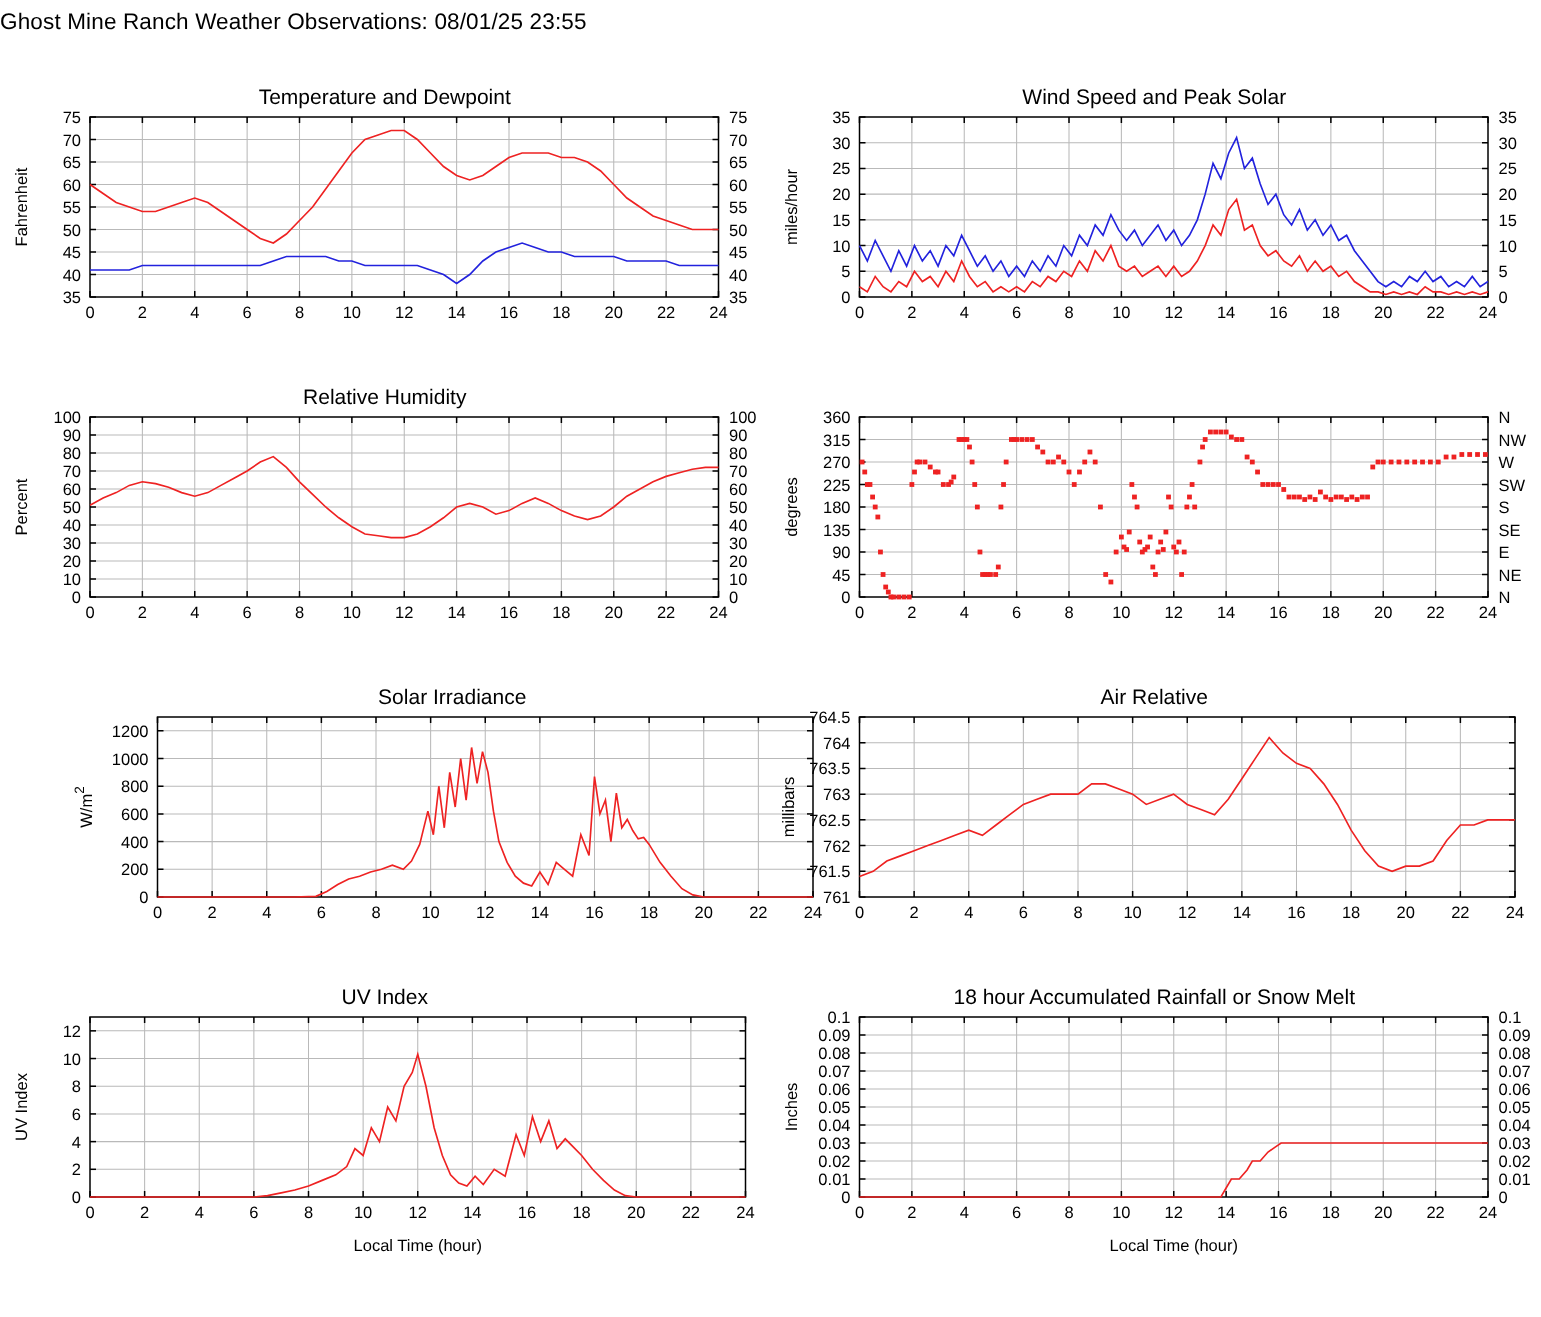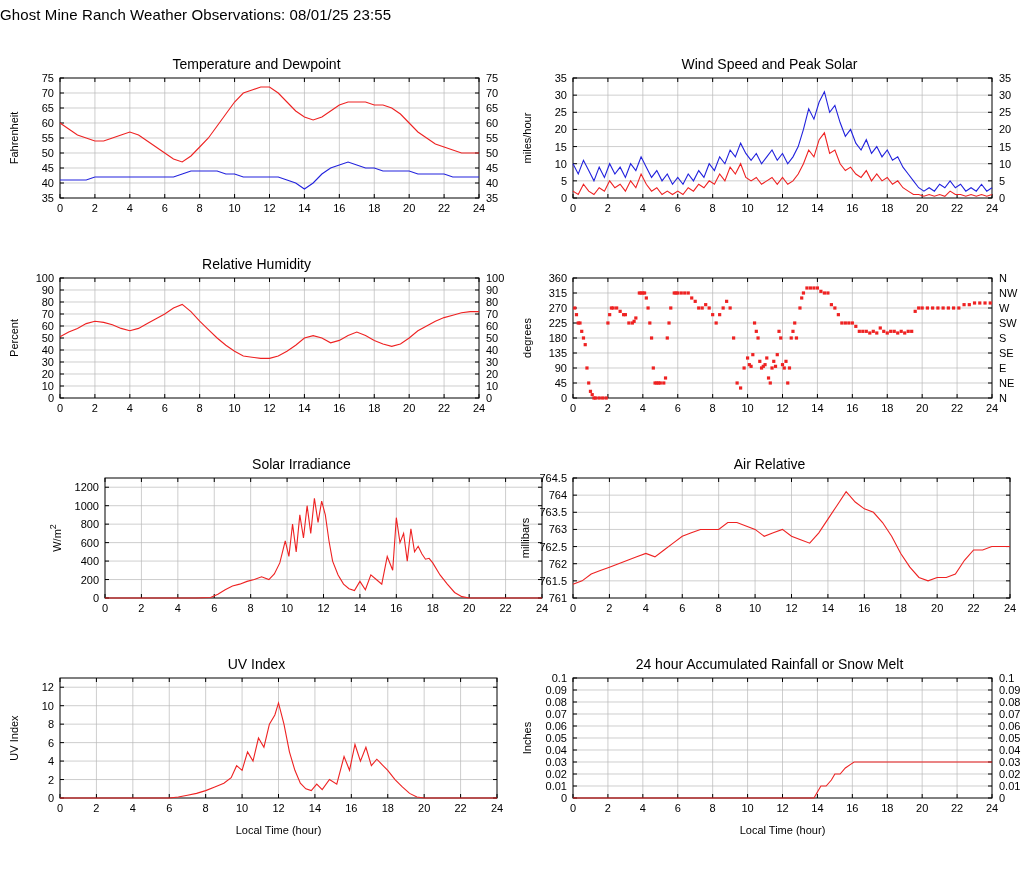--- a/index.html
+++ b/index.html
@@ -919,21 +919,21 @@
             <text x="54" y="61.230769230769226" text-anchor="end" class="axis-text">12</text>
             <text x="0" y="0" class="axis-text" transform="translate(18,108) rotate(-90)" text-anchor="middle" font-size="12">UV Index</text>
             <text x="278.5" y="204" text-anchor="middle" class="axis-text" font-size="12.5">Local Time (hour)</text>
             <path d="M60.00 168.00 L96.42 168.00 L132.83 168.00 L169.25 168.00 L178.35 167.08 L187.46 165.23 L196.56 163.38 L205.67 160.62 L214.77 156.92 L223.88 153.23 L231.16 147.69 L236.62 135.69 L242.08 140.31 L247.55 121.85 L253.01 131.08 L258.47 108.00 L263.93 117.23 L269.40 94.15 L274.86 84.92 L278.50 72.92 L283.96 94.15 L289.43 121.85 L294.89 140.31 L300.35 153.23 L305.81 158.77 L311.28 160.62 L316.74 154.15 L322.20 159.69 L329.48 149.54 L336.77 154.15 L344.05 126.46 L349.51 140.31 L354.97 114.46 L360.44 131.08 L365.90 117.23 L371.36 135.69 L376.82 129.23 L382.29 134.77 L387.75 140.31 L395.03 149.54 L402.32 156.92 L409.60 163.38 L416.88 167.08 L424.17 168.00 L460.58 168.00 L497.00 168.00 " fill="none" stroke="#ee2222" stroke-width="1.1"></path>
           </g>
         </svg>
     </div>
   </div>
 
   <div class="panel" style="left:513px; top:600px;">
-    <div class="panel-title">24 hour Accumulated Rainfall or Snow Melt</div>
+    <div class="panel-title">18 hour Accumulated Rainfall or Snow Melt</div>
     <div class="plotwrap">
       <svg width="513" height="232" id="svg-rain">
           <g>
             <line x1="94.91666666666666" y1="48" x2="94.91666666666666" y2="168" class="gridline"></line>
             <line x1="129.83333333333331" y1="48" x2="129.83333333333331" y2="168" class="gridline"></line>
             <line x1="164.75" y1="48" x2="164.75" y2="168" class="gridline"></line>
             <line x1="199.66666666666666" y1="48" x2="199.66666666666666" y2="168" class="gridline"></line>
             <line x1="234.58333333333334" y1="48" x2="234.58333333333334" y2="168" class="gridline"></line>
             <line x1="269.5" y1="48" x2="269.5" y2="168" class="gridline"></line>
             <line x1="304.4166666666667" y1="48" x2="304.4166666666667" y2="168" class="gridline"></line>

